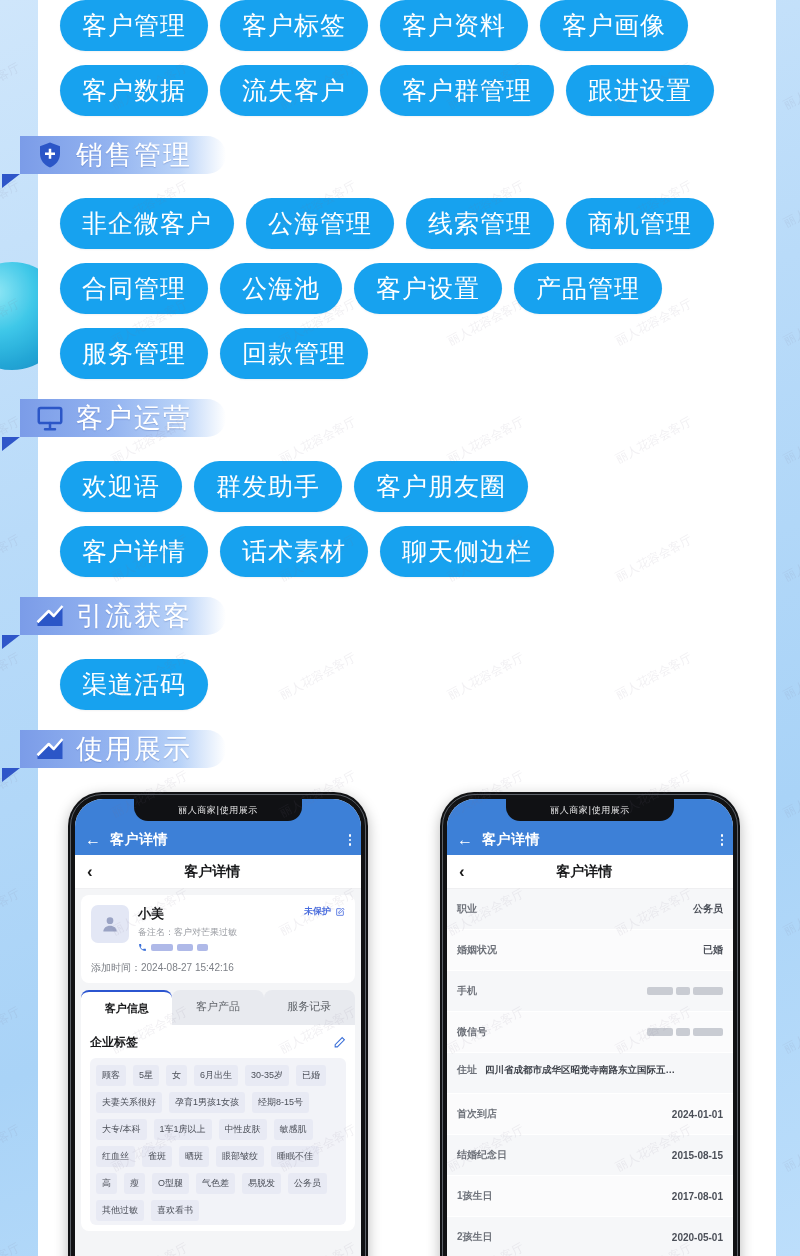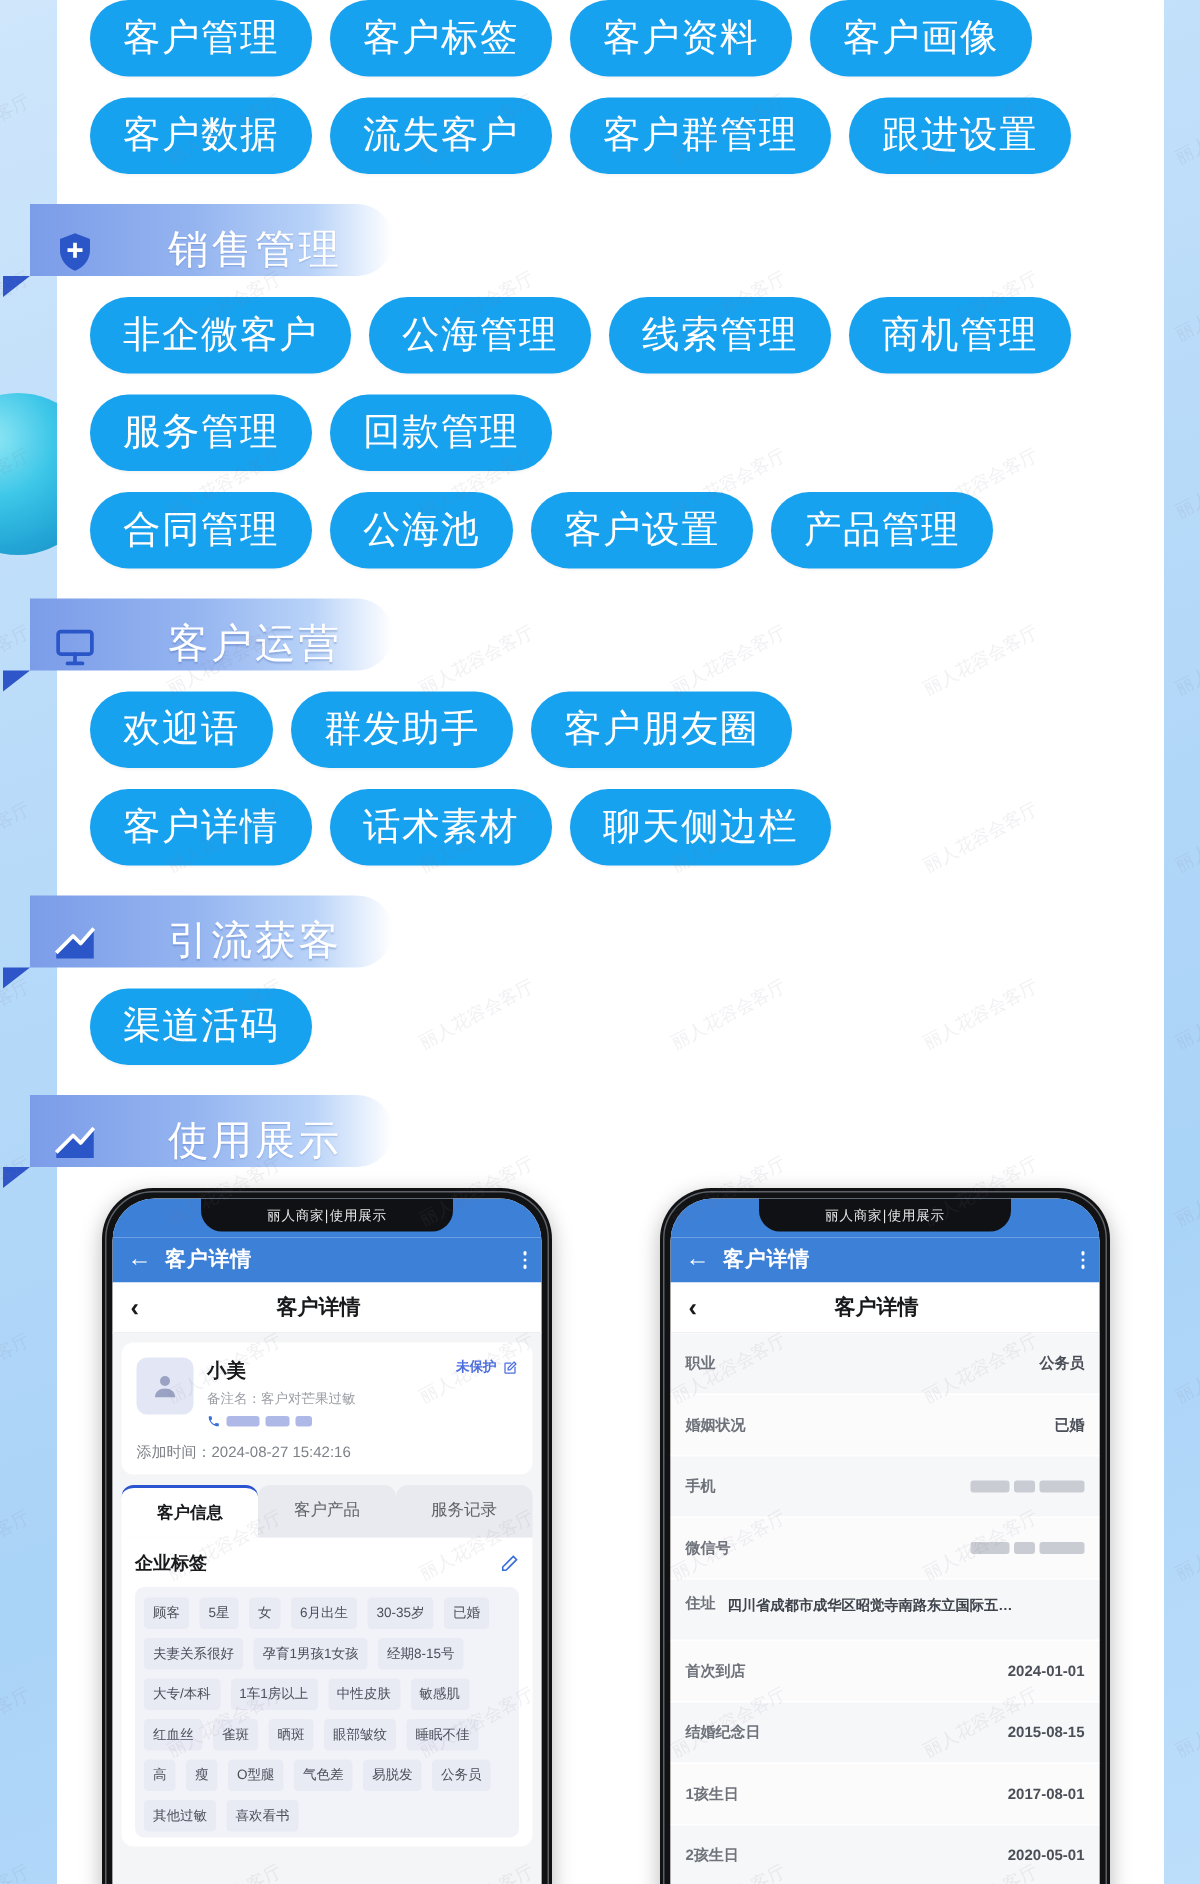--- a/index.html
+++ b/index.html
@@ -70,26 +70,25 @@
 
   
   .section-head {
     position: relative;
     margin: 20px 0 16px 0;
     height: 46px;
   }
   .sh-ribbon {
     position: absolute;
     left: -18px; top: 0;
-    height: 48px;
-    display: flex; align-items: flex-end;
+    height: 38px;
+    display: flex; align-items: center;
     padding: 0 34px 0 14px;
     border-radius: 0 24px 24px 0;
     background: linear-gradient(90deg, #7b9ce8 0%, #94b4f0 45%, #b9d3f8 78%, rgba(200,224,252,0) 100%);
-    gap: 36px;
   }
   .sh-ribbon::after {
     content: "";
     position: absolute;
     left: -18px; bottom: -14px;
     width: 0; height: 0;
     border-left: 18px solid #2f56c9;
     border-bottom: 14px solid transparent;
   }
   .sh-icon {
@@ -284,28 +283,28 @@
         </div>
       </div>
       <div class="pill-block">
         <div class="pill-row">
           <div class="pill">非企微客户</div>
           <div class="pill">公海管理</div>
           <div class="pill">线索管理</div>
           <div class="pill">商机管理</div>
         </div>
         <div class="pill-row">
-          <div class="pill">服务管理</div>
-          <div class="pill">回款管理</div>
-        </div>
-        <div class="pill-row">
           <div class="pill">合同管理</div>
           <div class="pill">公海池</div>
           <div class="pill">客户设置</div>
           <div class="pill">产品管理</div>
+        </div>
+        <div class="pill-row">
+          <div class="pill">服务管理</div>
+          <div class="pill">回款管理</div>
         </div>
       </div>
       <div class="section-head">
         <div class="sh-ribbon">
           <span class="sh-icon">
             <svg width="30" height="30" viewBox="0 0 24 24" fill="none" stroke="#2b56c7" stroke-width="2">
               <rect x="3" y="4" width="18" height="12" rx="1.5"></rect>
               <path d="M12 16v4M8 21h8" stroke-linecap="round"></path>
             </svg>
           </span>

